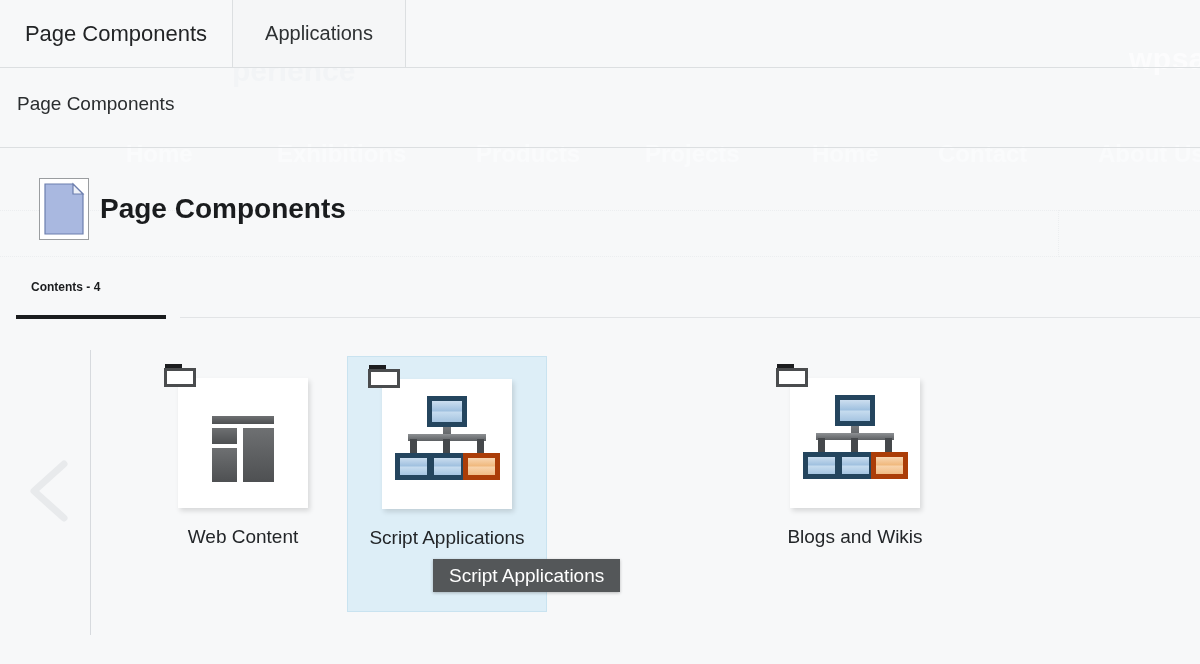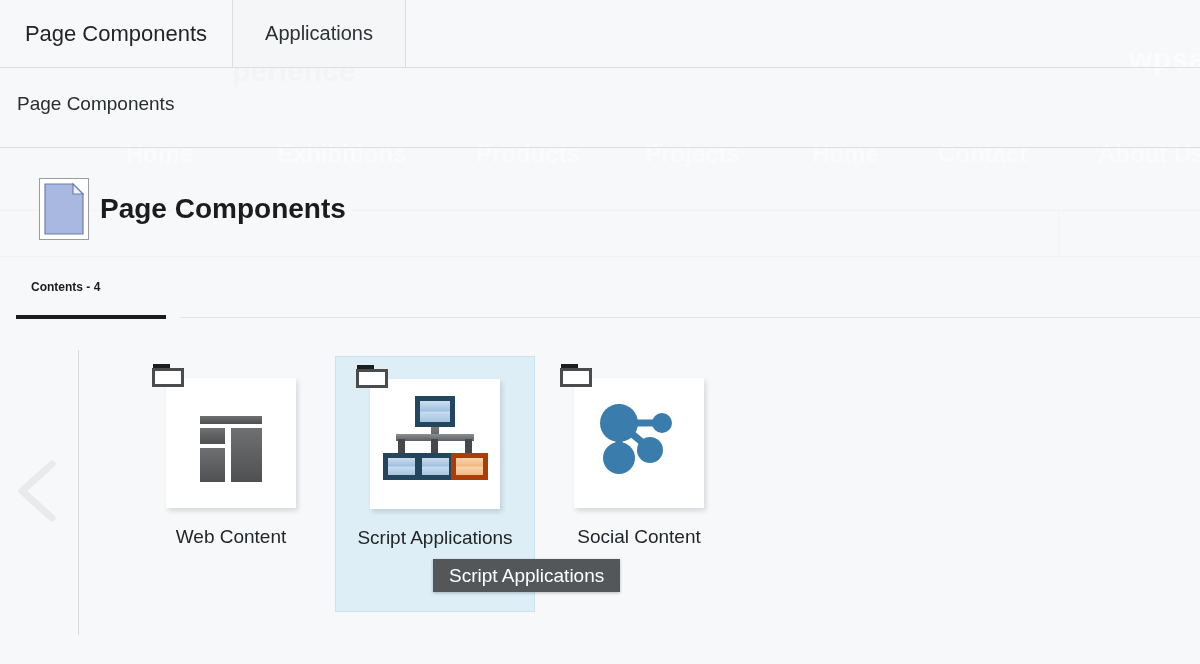--- a/index.html
+++ b/index.html
@@ -169,21 +169,21 @@
   .content-tab-rule {
     position: absolute;
     left: 180px; top: 55px;
     width: 1020px; height: 1px;
     background: #e2e4e6;
   }
 
   
   .gallery {
     position: absolute;
-    left: 0; top: 324px;
+    left: 12px; top: 324px;
     width: 960px; height: 300px;
     z-index: 4;
   }
   .gallery-divider {
     position: absolute;
     left: 78px; top: 26px;
     width: 1px; height: 285px;
     background: #d7dade;
   }
   .prev-arrow {
@@ -377,43 +377,43 @@
           <rect x="95" y="60" width="7" height="16" fill="#45484b"></rect>
           <rect x="47.5" y="19.5" width="35" height="26" fill="url(#gBlue)" stroke="#24455e" stroke-width="5"></rect>
           <rect x="15.5" y="76.5" width="32" height="22" fill="url(#gBlue)" stroke="#24455e" stroke-width="5"></rect>
           <rect x="49.5" y="76.5" width="32" height="22" fill="url(#gBlue)" stroke="#24455e" stroke-width="5"></rect>
           <rect x="83.5" y="76.5" width="32" height="22" fill="url(#gOrange)" stroke="#ab3d08" stroke-width="5"></rect>
         </svg>
       </div>
       <div class="card-label">Script Applications</div>
     </div>
 
-    <div class="card" style="left:539px;">
+
+    <div class="card" style="left:743px;">
       <div class="thumb">
         <div class="thumb-tab">
           <svg width="32" height="24" viewBox="0 0 32 24">
             <rect x="1" y="1" width="17" height="8" fill="#1c1d1f"></rect>
             <rect x="1.5" y="6.5" width="29" height="16" fill="#ffffff" stroke="#4a4c4e" stroke-width="3"></rect>
           </svg>
         </div>
         <svg class="hier" width="130" height="130" viewBox="0 0 130 130">
-          <g stroke="#3a7cab" stroke-width="7" fill="none">
-            <line x1="45" y1="45" x2="85" y2="45"></line>
-            <line x1="45" y1="45" x2="75" y2="70"></line>
-            <line x1="45" y1="45" x2="45" y2="78"></line>
-          </g>
-          <circle cx="45" cy="45" r="19" fill="#3a7cab"></circle>
-          <circle cx="88" cy="45" r="10" fill="#3a7cab"></circle>
-          <circle cx="76" cy="72" r="13" fill="#3a7cab"></circle>
-          <circle cx="45" cy="80" r="16" fill="#3a7cab"></circle>
+          <rect x="61" y="39" width="8" height="20" fill="url(#gBar)"></rect>
+          <rect x="26" y="55" width="78" height="7" fill="url(#gBar)"></rect>
+          <rect x="28" y="60" width="7" height="16" fill="#45484b"></rect>
+          <rect x="61" y="60" width="7" height="16" fill="#45484b"></rect>
+          <rect x="95" y="60" width="7" height="16" fill="#45484b"></rect>
+          <rect x="47.5" y="19.5" width="35" height="26" fill="url(#gBlue)" stroke="#24455e" stroke-width="5"></rect>
+          <rect x="15.5" y="76.5" width="32" height="22" fill="url(#gBlue)" stroke="#24455e" stroke-width="5"></rect>
+          <rect x="49.5" y="76.5" width="32" height="22" fill="url(#gBlue)" stroke="#24455e" stroke-width="5"></rect>
+          <rect x="83.5" y="76.5" width="32" height="22" fill="url(#gOrange)" stroke="#ab3d08" stroke-width="5"></rect>
         </svg>
       </div>
-      <div class="card-label">Social Content</div>
+      <div class="card-label">Blogs and Wikis</div>
     </div>
 
-
   </div>
 
   <div class="tooltip">Script Applications</div>
 
   <div class="pagination">1 - 4</div>
 
 </div>
 
 </body></html>

